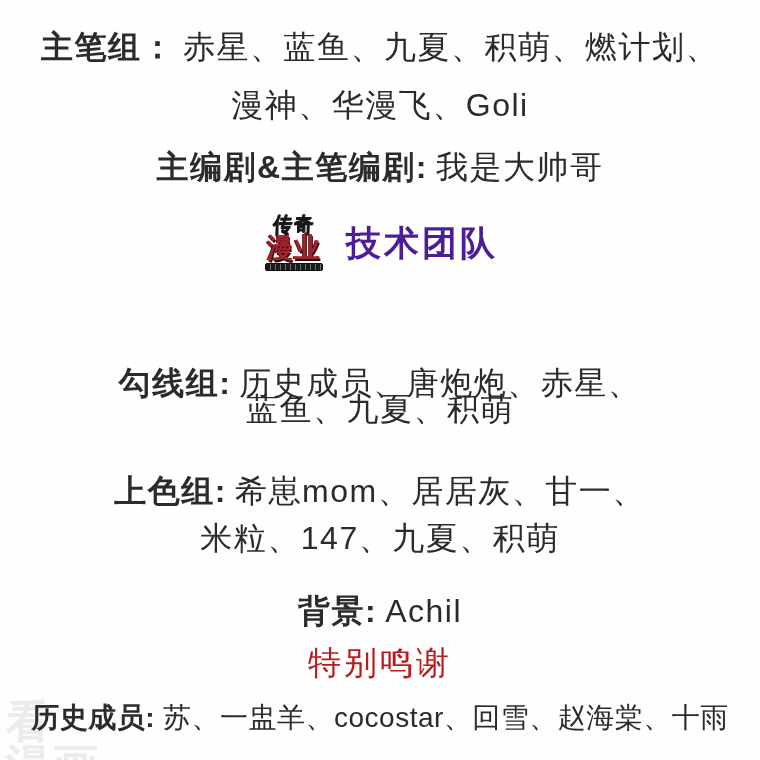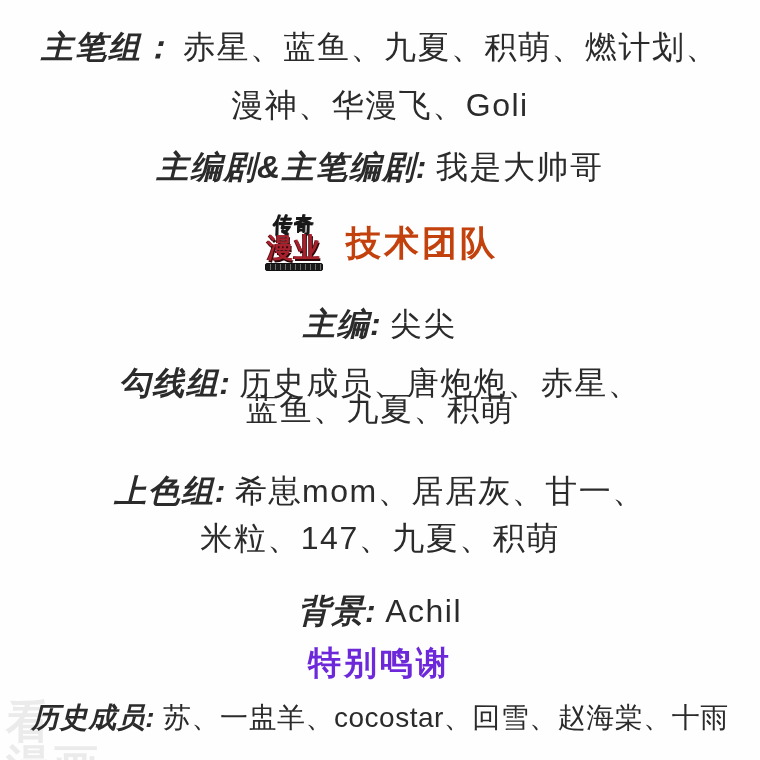--- a/index.html
+++ b/index.html
@@ -15,21 +15,21 @@
     overflow: hidden;
   }
   .line {
     position: absolute; left: 0; width: 100%;
     text-align: center;
     font-size: 32px;
     color: #2b2b2b;
     letter-spacing: 1.5px;
     white-space: nowrap;
   }
-  .lbl { font-weight: 700; margin-right: 8px; font-style: italic; }
+  .lbl { font-weight: 700; margin-right: 8px; }
   .val { font-weight: 400; }
 
   
   .tech-header {
     position: absolute; left: 0; top: 206px; width: 100%;
     display: flex; justify-content: center; align-items: center;
     gap: 20px; height: 74px;
   }
   .logo {
     display: flex; flex-direction: column; align-items: center;
@@ -48,32 +48,32 @@
     transform: scaleY(1.05);
   }
   .logo-banner {
     margin-top: 2px; width: 58px; height: 8px;
     background: #1b1b1b; border-radius: 2px;
     background-image: repeating-linear-gradient(90deg,
       #1b1b1b 0 4px, #6e6e6e 4px 5px);
     border: 1px solid #111;
   }
   .tech-title {
-    font-size: 35px; font-weight: 700; color: #c2410c;
+    font-size: 35px; font-weight: 700; color: #4c1d95;
     letter-spacing: 3px;
   }
 
   
   .editors-row {
     display: flex; justify-content: center; align-items: baseline; gap: 58px;
   }
   .pair { white-space: nowrap; }
 
   .pink-heading {
-    font-weight: 700; color: #6d28d9; letter-spacing: 3px; font-size: 33px;
+    font-weight: 400; color: #b91c1c; letter-spacing: 3px; font-size: 33px;
   }
 
   .history-line { font-size: 28px; letter-spacing: 0.5px; }
   .history-line .lbl { }
 
   .watermark {
     position: absolute; left: 6px; top: 700px;
     font-size: 45px; font-weight: 700; color: #ebebeb;
     line-height: 0.98; letter-spacing: 2px; z-index: 0;
     user-select: none;
@@ -108,23 +108,20 @@
     <div class="tech-header">
       <div class="logo">
         <span class="logo-top">传奇</span>
         <span class="logo-bottom">漫业</span>
         <span class="logo-banner"></span>
       </div>
       <span class="tech-title">技术团队</span>
     </div>
 
     <div class="line editors-row" style="top:303px">
-      <span class="pair">
-        <span class="lbl">主编:</span><span class="val">尖尖</span>
-      </span>
     </div>
 
     <div class="line" style="top:362px">
       <span class="lbl">勾线组:</span><span class="val">历史成员、唐炮炮、赤星、</span>
     </div>
     <div class="line" style="top:388px">
       <span class="val">蓝鱼、九夏、积萌</span>
     </div>
 
     <div class="line" style="top:470px">

